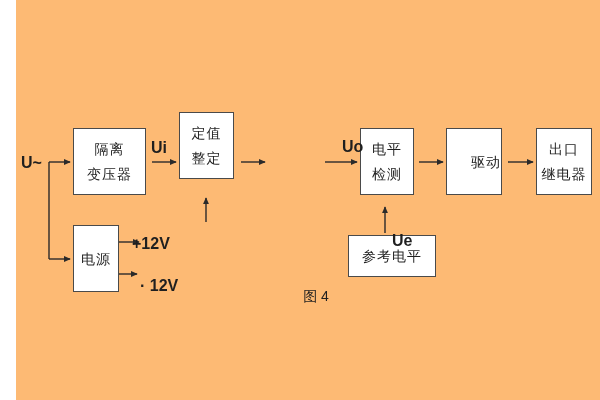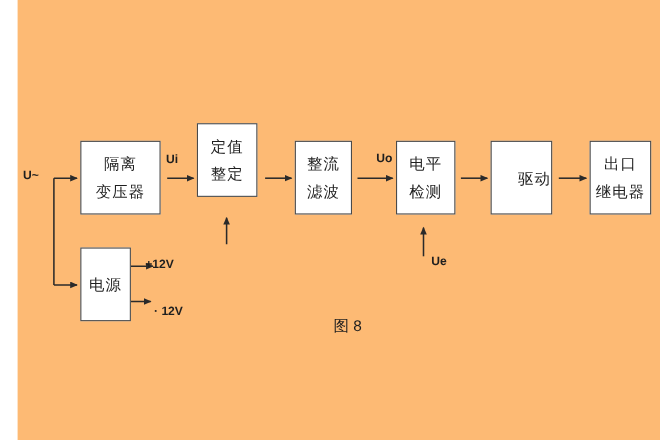--- a/index.html
+++ b/index.html
@@ -9,21 +9,21 @@
   }
   .wires{position:absolute;left:0;top:0;width:600px;height:400px;}
   .wires line{stroke:#2a2a2a;stroke-width:1.4;}
   .block{
     position:absolute;box-sizing:border-box;border:1.5px solid #4a4a4a;background:#ffffff;
     display:flex;flex-direction:column;align-items:center;justify-content:center;
     gap:11px;font-size:14px;font-weight:500;line-height:1;letter-spacing:1px;
   }
   .block span{white-space:nowrap;}
   .lbl{
-    position:absolute;font-size:11px;font-weight:600;line-height:1;white-space:nowrap;
+    position:absolute;font-size:16px;font-weight:600;line-height:1;white-space:nowrap;
   }
   .caption{
     position:absolute;left:270px;top:288px;width:60px;text-align:center;
     font-size:14px;font-weight:500;
   }
 </style>
 </head>
 <body>
 
 <div class="stage">
@@ -55,47 +55,46 @@
   <div class="block" style="left:57px;top:128px;width:73px;height:67px;">
     <span>隔离</span>
     <span>变压器</span>
   </div>
 
   <div class="block" style="left:163px;top:112px;width:55px;height:67px;">
     <span>定值</span>
     <span>整定</span>
   </div>
 
-  <div class="block" style="left:252px;top:128px;width:52px;height:67px;">
-    <span>整流</span>
-    <span>滤波</span>
-  </div>
 
   <div class="block" style="left:344px;top:128px;width:54px;height:67px;">
     <span>电平</span>
     <span>检测</span>
   </div>
 
   <div class="block" style="left:430px;top:128px;width:56px;height:67px;align-items:flex-end;">
     <span>驱动</span>
   </div>
 
   <div class="block" style="left:520px;top:128px;width:56px;height:67px;">
     <span>出口</span>
     <span>继电器</span>
   </div>
 
   <div class="block" style="left:57px;top:225px;width:46px;height:67px;">
     <span>电源</span>
   </div>
 
 
+  <div class="block" style="left:332px;top:235px;width:88px;height:42px;">
+    <span>参考电平</span>
+  </div>
 
   <span class="lbl" style="left:5px;top:155px;">U~</span>
   <span class="lbl" style="left:135px;top:140px;">Ui</span>
   <span class="lbl" style="left:326px;top:139px;">Uo</span>
   <span class="lbl" style="left:376px;top:233px;">Ue</span>
   <span class="lbl" style="left:116px;top:236px;">+12V</span>
   <span class="lbl" style="left:124px;top:278px;">· 12V</span>
 
-  <div class="caption">图 8</div>
+  <div class="caption">图 4</div>
 
 </div>
 
 </body></html>

